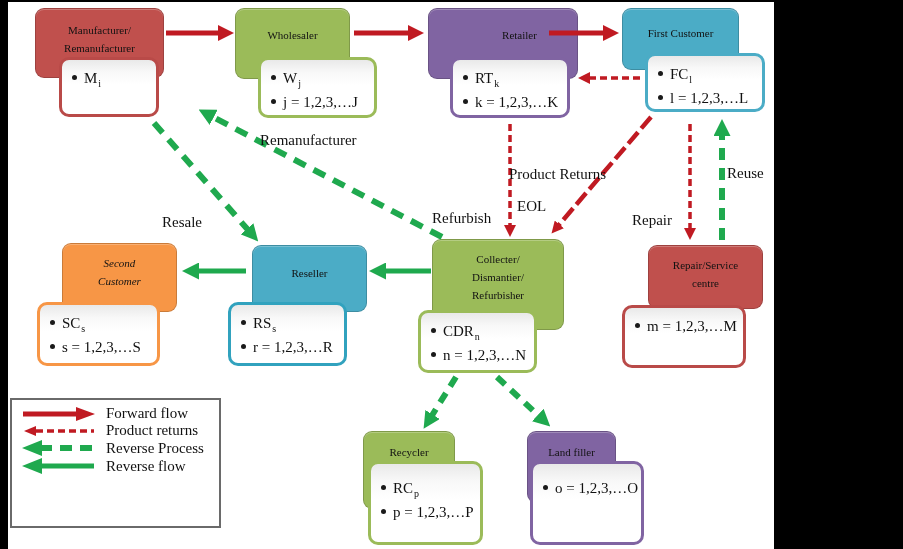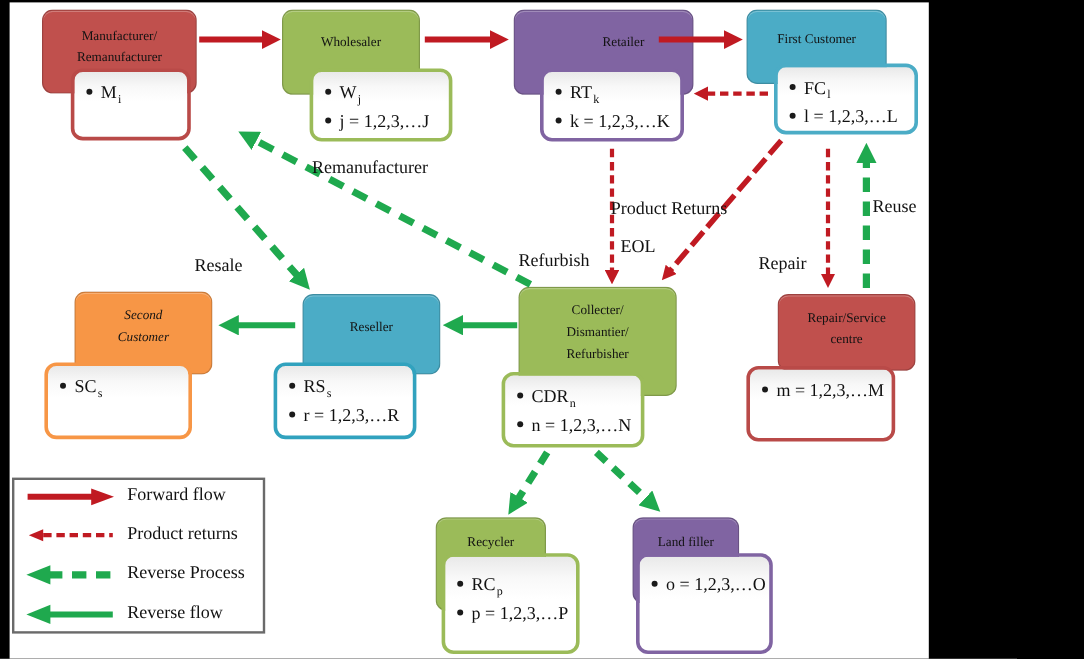--- a/index.html
+++ b/index.html
@@ -26,21 +26,21 @@
   }
   .subline{font-size:15px;line-height:22px;color:#111;white-space:nowrap;}
   .bullet{display:inline-block;width:5px;height:5px;border-radius:50%;
     background:#1a1a1a;margin-right:7px;vertical-align:3px;}
   .subscript{font-size:10px;position:relative;top:4px;margin-left:1px;}
   .edge-label{position:absolute;z-index:6;font-size:15px;color:#111;white-space:nowrap;}
   #arrows{position:absolute;left:0;top:0;z-index:4;pointer-events:none;}
   .legend{
     position:absolute;left:10px;top:398px;width:211px;height:130px;z-index:5;
     border:2px solid #6a6a6a;background:#fff;
-    display:flex;flex-direction:column;justify-content:space-between;
+    display:flex;flex-direction:column;justify-content:flex-start;
     padding:5px 8px;box-sizing:border-box;
   }
   .legend-row{display:flex;align-items:center;gap:8px;}
   .legend-row .lab{font-size:15px;color:#111;}
 </style>
 </head>
 <body>
 
 <div class="canvas"></div>
 
@@ -90,20 +90,21 @@
 <div class="subbox" style="--c:#8064a2;left:450px;top:57px;width:120px;height:61px;">
   <div class="subline"><span class="bullet"></span><span>RT</span><span class="subscript">k</span></div>
   <div class="subline"><span class="bullet"></span><span>k = 1,2,3,…K</span></div>
 </div>
 <div class="subbox" style="--c:#4bacc6;left:645px;top:53px;width:120px;height:59px;">
   <div class="subline"><span class="bullet"></span><span>FC</span><span class="subscript">l</span></div>
   <div class="subline"><span class="bullet"></span><span>l = 1,2,3,…L</span></div>
 </div>
 <div class="subbox" style="--c:#f79646;left:37px;top:302px;width:123px;height:64px;">
   <div class="subline"><span class="bullet"></span><span>SC</span><span class="subscript">s</span></div>
+  <div class="subline"><span class="bullet"></span><span>s = 1,2,3,…S</span></div>
 </div>
 <div class="subbox" style="--c:#31a2be;left:228px;top:302px;width:119px;height:64px;">
   <div class="subline"><span class="bullet"></span><span>RS</span><span class="subscript">s</span></div>
   <div class="subline"><span class="bullet"></span><span>r = 1,2,3,…R</span></div>
 </div>
 <div class="subbox" style="--c:#9bbb59;left:418px;top:310px;width:119px;height:63px;">
   <div class="subline"><span class="bullet"></span><span>CDR</span><span class="subscript">n</span></div>
   <div class="subline"><span class="bullet"></span><span>n = 1,2,3,…N</span></div>
 </div>
 <div class="subbox" style="--c:#b94a48;left:622px;top:305px;width:124px;height:63px;">

